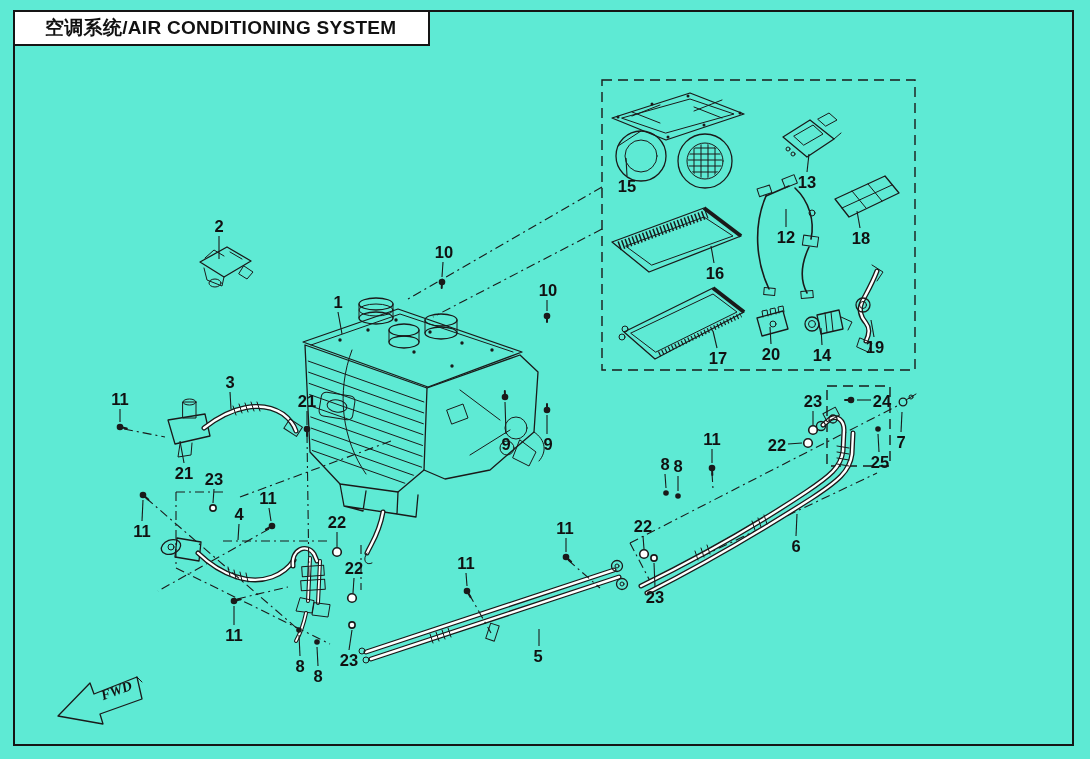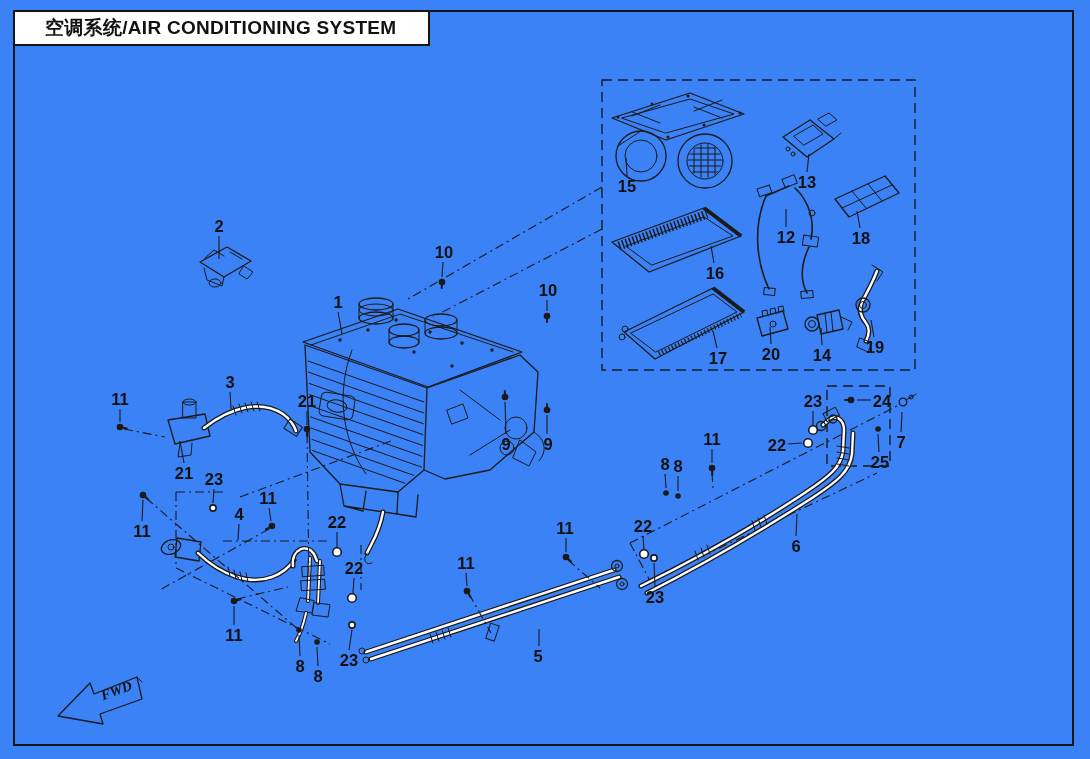--- a/index.html
+++ b/index.html
@@ -1,16 +1,16 @@
 <!DOCTYPE html>
 <html><head>
 <meta charset="utf-8">
 <style>
   html,body{margin:0;padding:0;background:#fff;}
-  #page{position:relative;width:1090px;height:759px;background:#3b82f6;overflow:hidden;
+  #page{position:relative;width:1090px;height:759px;background:#5eead4;overflow:hidden;
         font-family:"Liberation Sans",sans-serif;}
   #page-border{position:absolute;left:13px;top:10px;width:1061px;height:736px;
         border:2px solid #151515;box-sizing:border-box;}
   #title-box{position:absolute;left:13px;top:10px;width:417px;height:36px;
         border:2px solid #151515;box-sizing:border-box;display:flex;align-items:center;
         padding-left:30px;background:#fff;}
   #title-box span{font-size:19px;font-weight:bold;color:#111;letter-spacing:.3px;white-space:nowrap;}
   svg{position:absolute;left:0;top:0;}
   .ln{fill:none;stroke:#1a1a1a;stroke-width:1.3;stroke-linejoin:round;stroke-linecap:round;}
   .ln2{fill:none;stroke:#1a1a1a;stroke-width:1;stroke-linejoin:round;stroke-linecap:round;}

